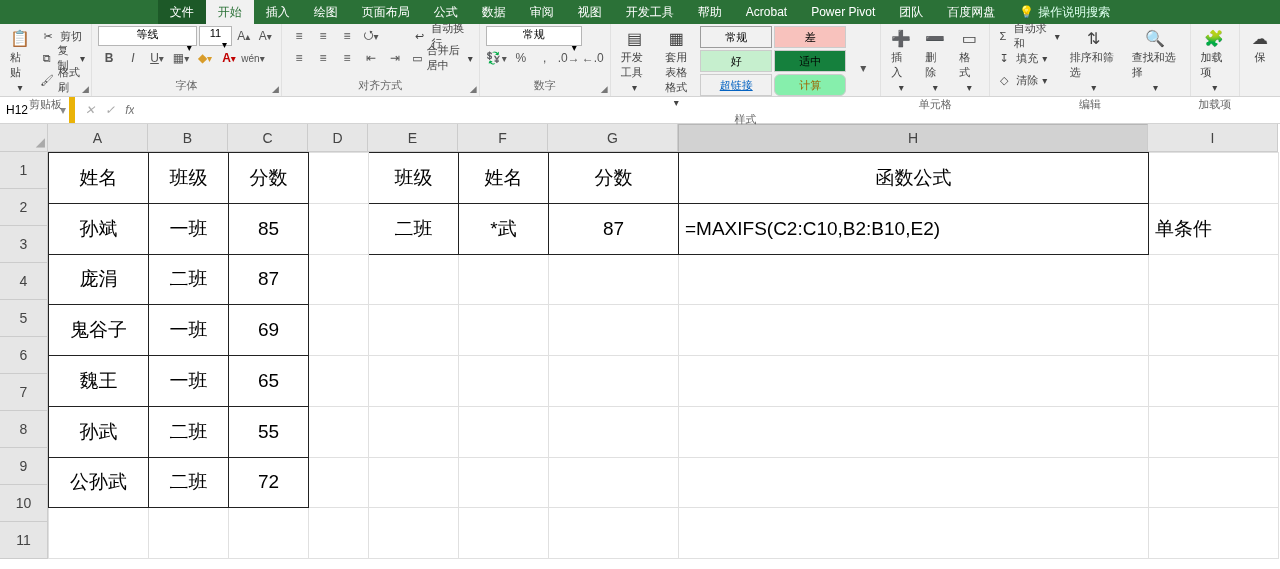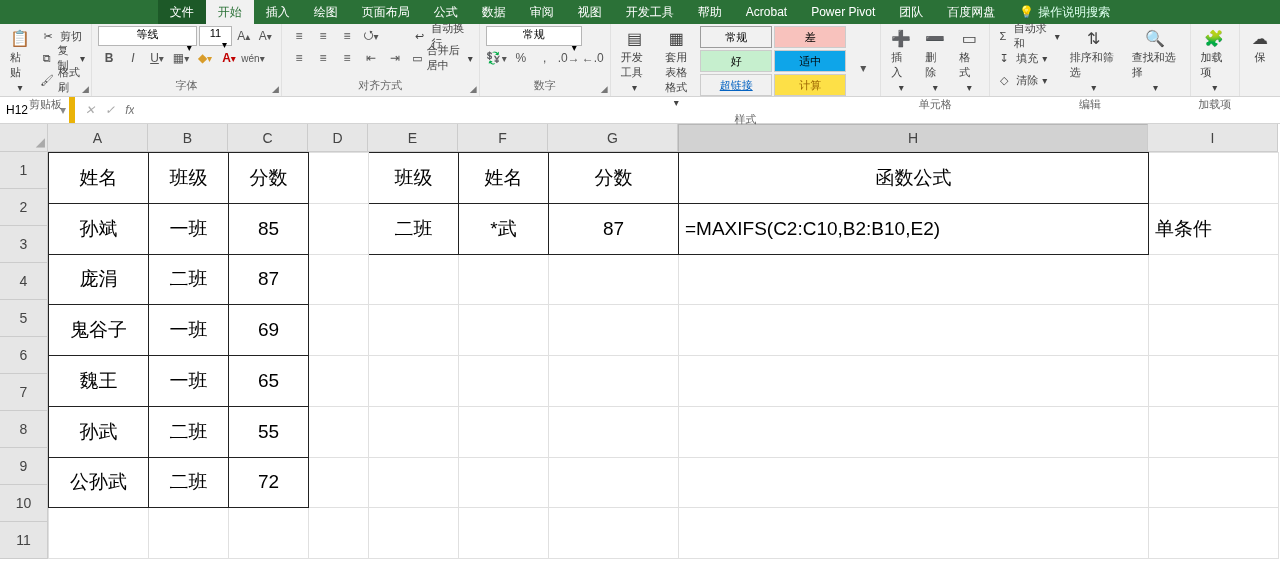--- a/index.html
+++ b/index.html
@@ -27,23 +27,23 @@
 .tiny { font-size: 10px; }
 .btnicon { width: 22px; height: 20px; display: inline-flex; align-items: center; justify-content: center; cursor: pointer; color: #555; }
 .iconrow { display: flex; gap: 2px; }
 
 
 .styles-box { display: grid; grid-template-columns: 72px 72px; grid-auto-rows: 22px; gap: 2px; }
 .style-cell { border: 1px solid #ccc; display: flex; align-items: center; justify-content: center; font-size: 11px; }
 .style-cell.sel1 { border: 1px solid #9c9c9c; }
 .style-cell.bad { background: #f8c2bd; }
 .style-cell.good { background: #c6efce; }
-.style-cell.mid { background: #0ea5e9; }
+.style-cell.mid { background: #15803d; }
 .style-cell.link { color: #0563c1; text-decoration: underline; }
-.style-cell.calc { background: #fde047; color: #9c6500; }
+.style-cell.calc { background: #86efac; color: #9c6500; border-radius: 6px; }
 
 
 .fbar { height: 27px; display: flex; align-items: center; border-bottom: 1px solid #d4d4d4; background: #fff; }
 .namebox { width: 75px; border-right: 6px solid #eab308; height: 100%; display: flex; align-items: center; }
 .namebox input { width: 60px; border: none; outline: none; padding-left: 6px; font-size: 12px; }
 .namebox .dd { color: #888; cursor: pointer; }
 .fxarea { display: flex; align-items: center; gap: 10px; padding-left: 10px; height: 100%; }
 .fxbtn { color: #777; cursor: pointer; font-style: italic; }
 .fxbtn.x { color: #aaa; }
 .fxbtn.ck { color: #aaa; }

